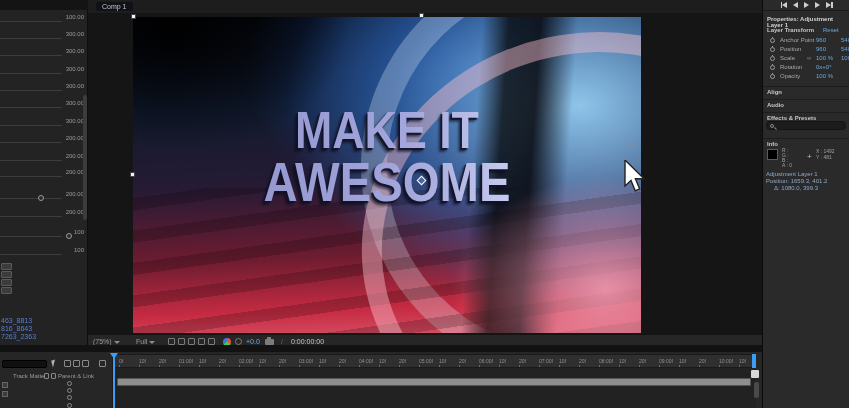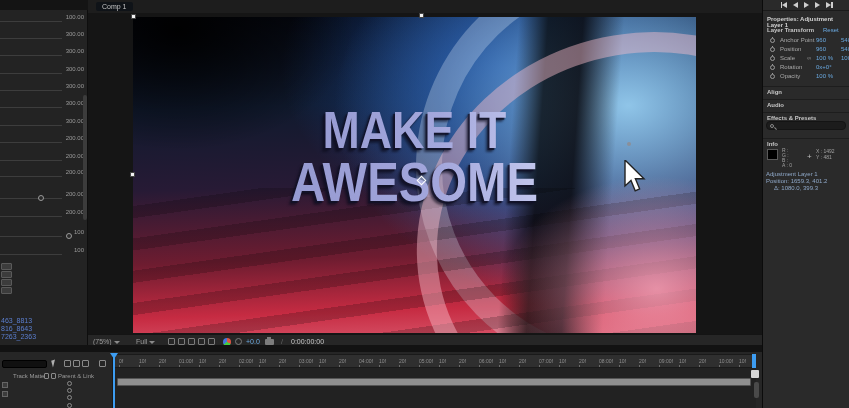--- a/index.html
+++ b/index.html
@@ -21,21 +21,21 @@
     border-radius:1px; margin-bottom:1px; }
   #blue-lines { position:absolute; left:1px; top:317px; font-size:7px; line-height:8px; color:#5b7fd0; }
   .lp-scrollbar { position:absolute; right:0; top:95px; width:4px; height:125px;
     background:#3c3c3c; border-radius:2px; }
 
   
   #viewer-panel { left:88px; top:0; width:674px; height:345px; background:#1d1d1d; }
   #comp-tab { position:absolute; left:8px; top:2px; padding:1px 6px; background:#0f1318;
     color:#c2c2c2; font-size:7px; border-radius:2px; }
   #stage { position:absolute; left:0; top:13px; width:674px; height:321px; background:#151515; overflow:hidden; }
-  #comp { position:absolute; left:45px; top:4px; width:563px; height:316px; overflow:hidden;
+  #comp { position:absolute; left:45px; top:4px; width:508px; height:316px; overflow:hidden;
     background:linear-gradient(178deg,#05070f 0%,#101a2e 28%,#271a35 52%,#6e1c30 74%,#c62b42 90%,#d8556a 100%); }
   #comp .cyan { position:absolute; inset:0;
     background:radial-gradient(ellipse 420px 300px at 88% 28%, rgba(150,205,240,.95), rgba(60,120,200,.45) 45%, transparent 70%); }
   #comp .deepblue { position:absolute; inset:0;
     background:radial-gradient(ellipse 360px 260px at 66% 16%, rgba(28,78,160,.85), transparent 62%); }
   #comp .darkband { position:absolute; inset:0;
     background:linear-gradient(94deg, transparent 66%, rgba(0,0,0,.75) 71%, rgba(5,5,10,.85) 77%, transparent 84%); }
   #comp .ribbon-a { position:absolute; right:-140px; top:-60px; width:420px; height:420px;
     border-radius:50%; border:26px solid rgba(235,245,255,.28); transform:rotate(24deg); }
   #comp .ribbon-b { position:absolute; right:-180px; bottom:-120px; width:460px; height:420px;

